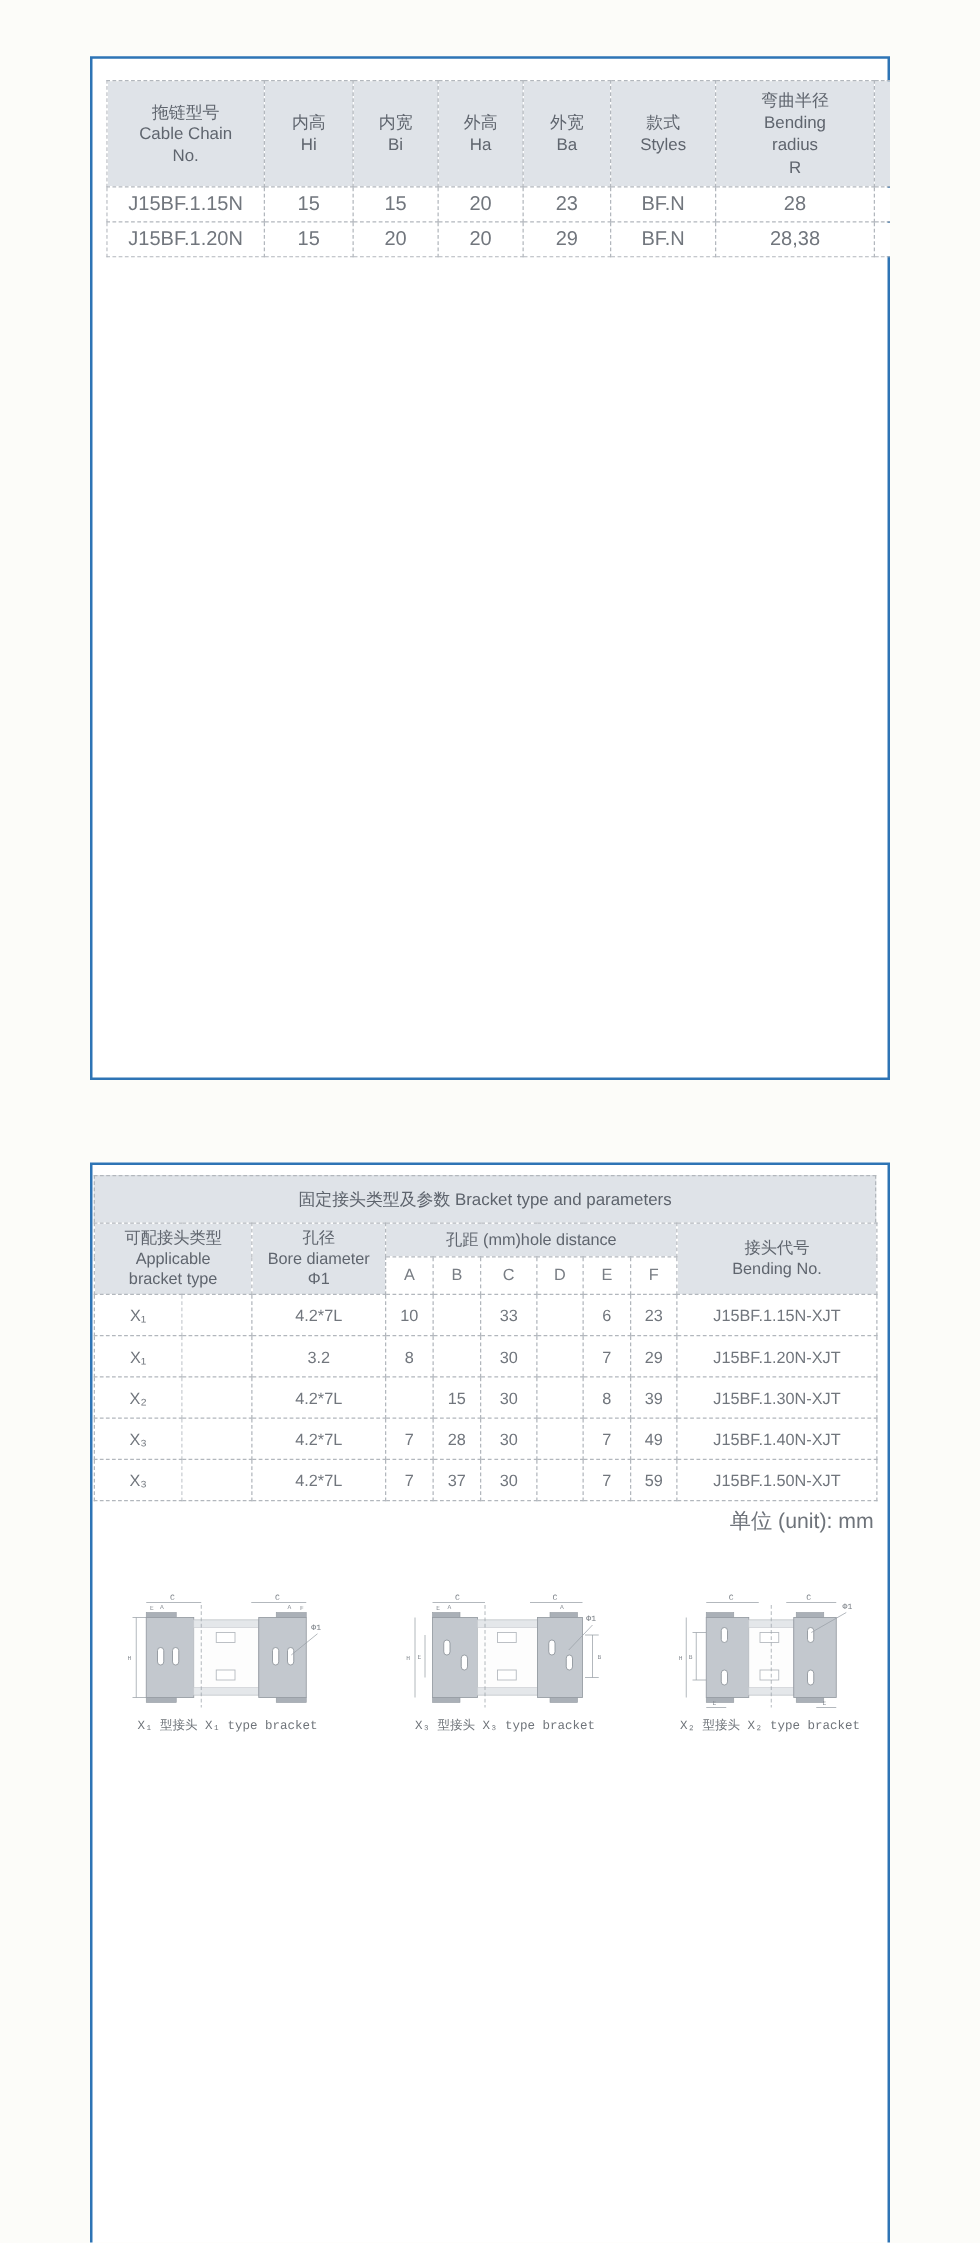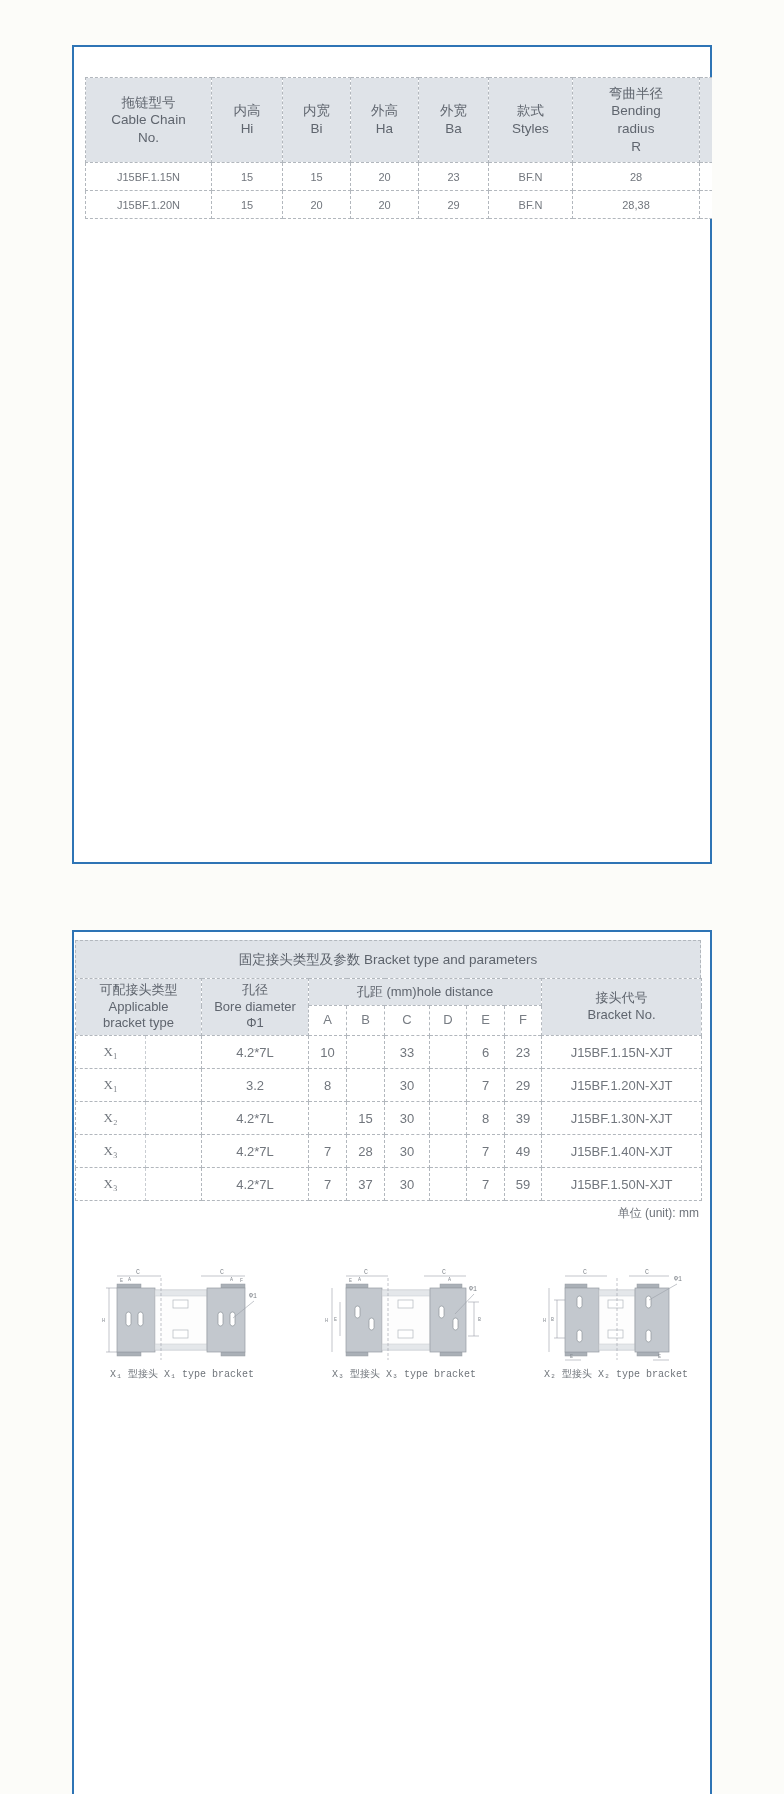--- a/index.html
+++ b/index.html
@@ -18,45 +18,45 @@
 
   table{border-collapse:collapse;table-layout:fixed;}
   th,td{border:1px dashed #b2b7bd;padding:0 2px;overflow:hidden;}
   th{
     background:#dfe3e8;color:#5f656e;font-weight:normal;
     font-size:13.5px;line-height:1.3;white-space:pre-line;text-align:center;
   }
   td{text-align:center;color:#71767d;background:#ffffff;}
 
   
-  .t1wrap{position:absolute;left:11px;top:30px;width:627px;overflow:hidden;}
+  .t1wrap{position:absolute;left:11px;top:17px;width:627px;overflow:hidden;}
   .t1{width:631px;}
   .t1 th{height:84px;}
-  .t1 td{height:27px;font-size:11px;}
+  .t1 td{height:27px;font-size:16px;}
   .note{
     position:absolute;left:13px;top:292px;
     font-size:13px;color:#5c6167;letter-spacing:.2px;
   }
 
   
   .t2wrap{position:absolute;left:1px;top:8px;width:626px;}
   .t2title{
     box-sizing:border-box;width:626px;height:38px;
     background:#dfe3e8;border:1px dashed #b2b7bd;border-bottom:none;
     display:flex;align-items:center;justify-content:center;
     font-size:13.5px;color:#5d636c;
   }
   .t2{width:626px;}
   .t2 .h1 th{height:26px;font-size:13px;}
   .t2 .h2 th{height:29px;font-size:13px;}
   .t2 th.lt{background:#ffffff;color:#787d84;}
   .t2 td{height:32px;font-size:13px;}
-  .t2 td.xc{border-right-color:#c9cdd2;font-family:Liberation Serif, serif;}
+  .t2 td.xc{border-right-color:#c9cdd2;}
   .t2 td.xpad{border-left-color:#c9cdd2;}
-  .unit{width:626px;text-align:right;font-size:12px;color:#6e737a;margin-top:4px;padding-right:2px;box-sizing:border-box;}
+  .unit{width:626px;text-align:right;font-size:17px;color:#6e737a;margin-top:4px;padding-right:2px;box-sizing:border-box;}
 
   
   .draws{display:flex;align-items:flex-end;margin:46px 10px 0 22px;justify-content:space-between;}
   .draw{display:flex;flex-direction:column;align-items:center;font-family:Liberation Mono, monospace;}
   .cap{font-size:10px;color:#6f747a;margin-top:3px;white-space:nowrap;}
   .plate{fill:#c3c8ce;stroke:#969ca3;stroke-width:.7;}
   .flange{fill:#aab0b7;stroke:#969ca3;stroke-width:.5;}
   .slot{fill:#ffffff;stroke:#8d939a;stroke-width:.7;}
   .mid{fill:#fdfdfd;stroke:#c0c4c9;stroke-width:.7;}
   .band{fill:#e4e7ea;stroke:#c7cbd0;stroke-width:.5;}
@@ -149,21 +149,21 @@
       <thead>
         <tr class="h1">
           <th colspan="2" rowspan="2">可配接头类型
 Applicable
 bracket type</th>
           <th rowspan="2">孔径
 Bore diameter
 Φ1</th>
           <th colspan="6">孔距 (mm)hole distance</th>
           <th rowspan="2">接头代号
-Bracket No.</th>
+Bending No.</th>
         </tr>
         <tr class="h2">
           <th class="lt">A</th>
           <th class="lt">B</th>
           <th class="lt">C</th>
           <th class="lt">D</th>
           <th class="lt">E</th>
           <th class="lt">F</th>
         </tr>
       </thead>

